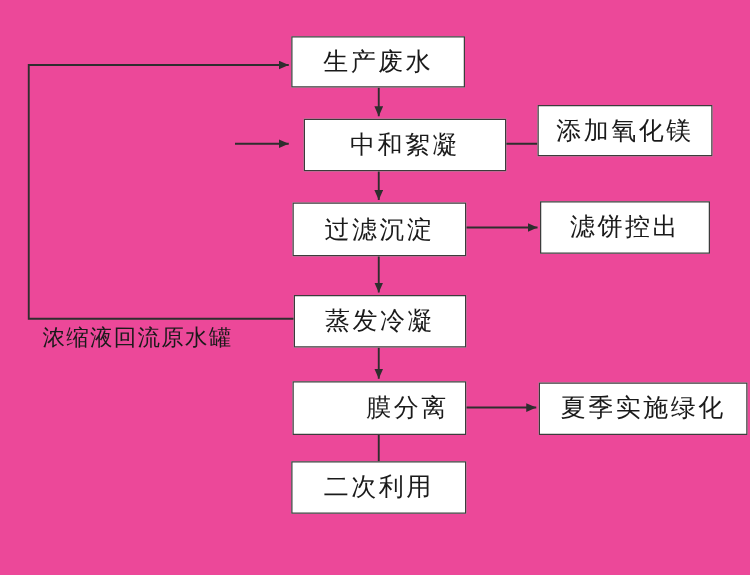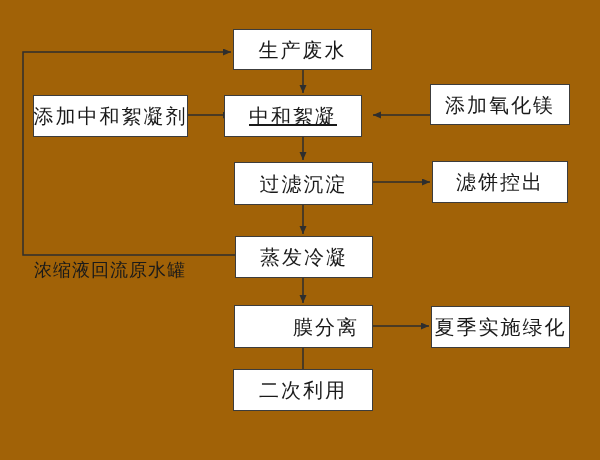--- a/index.html
+++ b/index.html
@@ -4,21 +4,21 @@
 <style>
   html, body {
     margin: 0;
     padding: 0;
     background: #ffffff;
   }
   .canvas {
     position: relative;
     width: 600px;
     height: 460px;
-    background: #a16207;
+    background: #ec4899;
     font-family: "Liberation Serif", "DejaVu Serif", serif;
     overflow: hidden;
   }
   .wires {
     position: absolute;
     left: 0;
     top: 0;
     width: 600px;
     height: 460px;
   }
@@ -42,27 +42,27 @@
     top: 261px;
     color: #1a1a1a;
     font-size: 18px;
     line-height: 1;
     letter-spacing: 1px;
     white-space: nowrap;
   }
   
   .n-production   { left: 233px; top: 29px;  width: 139px; height: 41px; }
   .n-flocculant   { left: 33px;  top: 95px;  width: 155px; height: 42px; }
-  .n-neutralize   { left: 224px; top: 95px;  width: 138px; height: 42px; text-decoration: underline; }
+  .n-neutralize   { left: 243px; top: 95px;  width: 162px; height: 42px; }
   .n-magnesium    { left: 430px; top: 84px;  width: 140px; height: 41px; }
   .n-filtration   { left: 234px; top: 162px; width: 139px; height: 43px; }
   .n-cake         { left: 432px; top: 161px; width: 136px; height: 42px; }
   .n-evaporation  { left: 235px; top: 236px; width: 138px; height: 42px; }
   .n-membrane     { left: 234px; top: 305px; width: 139px; height: 43px; padding-left: 45px; }
-  .n-greening     { left: 431px; top: 306px; width: 139px; height: 42px; }
+  .n-greening     { left: 431px; top: 306px; width: 167px; height: 42px; }
   .n-secondary    { left: 233px; top: 369px; width: 140px; height: 42px; }
 </style>
 </head>
 <body>
 
 <div class="canvas">
 
   <svg class="wires" viewBox="0 0 600 460" xmlns="http://www.w3.org/2000/svg">
     <defs>
       <marker id="ah" markerWidth="9" markerHeight="8" refX="8" refY="3.5" orient="auto" markerUnits="userSpaceOnUse">
@@ -79,21 +79,20 @@
     <line x1="188" y1="115" x2="231" y2="115" stroke="#2e2e2e" stroke-width="1.5" marker-end="url(#ah)"></line>
     <line x1="430" y1="115" x2="373" y2="115" stroke="#2e2e2e" stroke-width="1.5" marker-end="url(#ah)"></line>
     <line x1="373" y1="182" x2="430" y2="182" stroke="#2e2e2e" stroke-width="1.5" marker-end="url(#ah)"></line>
     <line x1="373" y1="326" x2="429" y2="326" stroke="#2e2e2e" stroke-width="1.5" marker-end="url(#ah)"></line>
 
     <polyline points="235,255 23,255 23,52 231,52" fill="none" stroke="#2e2e2e" stroke-width="1.5" marker-end="url(#ah)"></polyline>
   </svg>
 
   <div class="node n-production">生产废水</div>
 
-  <div class="node n-flocculant">添加中和絮凝剂</div>
 
   <div class="node n-neutralize">中和絮凝</div>
 
   <div class="node n-magnesium">添加氧化镁</div>
 
   <div class="node n-filtration">过滤沉淀</div>
 
   <div class="node n-evaporation">蒸发冷凝</div>
 
   <div class="node n-cake">滤饼控出</div>

